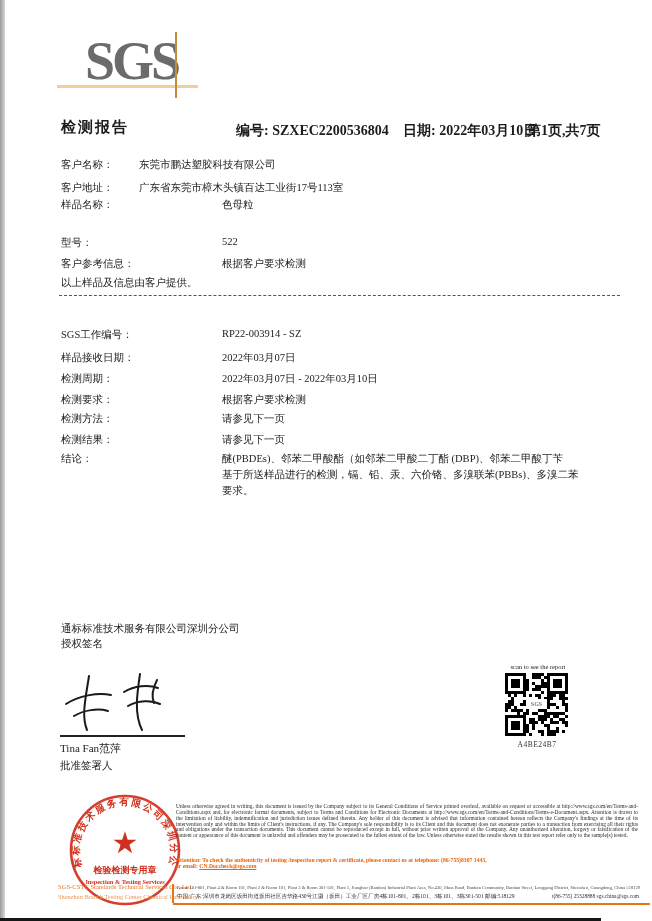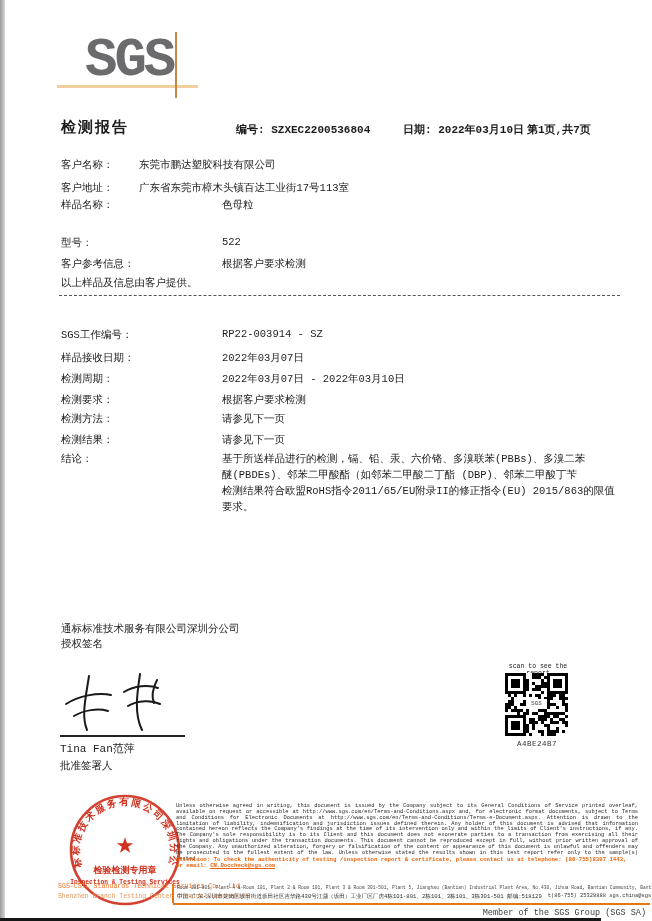--- a/index.html
+++ b/index.html
@@ -1,27 +1,27 @@
 <!DOCTYPE html>
 <html><head>
 <meta charset="utf-8">
 <style>
   html,body{margin:0;padding:0;background:#ffffff;}
   .page{position:relative;width:652px;height:921px;background:#ffffff;overflow:hidden;
-        font-family:Liberation Mono, monospace;color:#1c1c1c;}
+        font-family:Liberation Serif, serif;color:#1c1c1c;}
   .abs{position:absolute;}
   
   .edge-left{left:0;top:0;width:5px;height:921px;background:linear-gradient(90deg,#9a9a9a,#d8d8d8);}
   .edge-bottom{left:0;top:918px;width:601px;height:3px;background:#161616;}
   
   .logo{left:85px;top:34px;font-size:54px;line-height:1;font-weight:bold;color:#6b6b6e;letter-spacing:-3px;}
   .logo-underline{left:57px;top:85px;width:141px;height:3px;background:#f0cf9f;}
   .logo-vline{left:175px;top:32px;width:2px;height:66px;background:#c8893e;}
   .doc-title{left:61px;top:118px;font-size:15px;font-weight:bold;letter-spacing:2px;}
-  .meta{top:122px;font-size:11px;font-weight:bold;white-space:nowrap;}
+  .meta{top:122px;font-size:14px;font-weight:bold;white-space:nowrap;}
   .meta-no{left:236px;}
   .meta-date{left:403px;}
   .meta-page{left:527px;}
   
   .row{left:61px;font-size:10.5px;white-space:nowrap;}
   .row .val{position:absolute;white-space:nowrap;}
   .val-a{left:78px;}   
   .val-b{left:161px;}  
   .dash-sep{left:59px;top:295px;width:561px;height:0;border-top:1px dashed #555;}
   .conclusion-lines{left:222px;top:451px;font-size:10.5px;line-height:16px;white-space:nowrap;}
@@ -121,23 +121,22 @@
   <div class="abs row" style="top:412px">
     <span>检测方法：</span>
     <span class="val val-b">请参见下一页</span>
   </div>
   <div class="abs row" style="top:433px">
     <span>检测结果：</span>
     <span class="val val-b">请参见下一页</span>
   </div>
   <div class="abs row" style="top:452px">结论：</div>
   <div class="abs conclusion-lines">
+    <div>醚(PBDEs)、邻苯二甲酸酯（如邻苯二甲酸二丁酯 (DBP)、邻苯二甲酸丁苄</div>
     <div>基于所送样品进行的检测，镉、铅、汞、六价铬、多溴联苯(PBBs)、多溴二苯</div>
-    <div>醚(PBDEs)、邻苯二甲酸酯（如邻苯二甲酸二丁酯 (DBP)、邻苯二甲酸丁苄</div>
-    <div>检测结果符合欧盟RoHS指令2011/65/EU附录II的修正指令(EU) 2015/863的限值</div>
     <div>要求。</div>
   </div>
 
   <div class="abs sig-company">通标标准技术服务有限公司深圳分公司</div>
   <div class="abs sig-auth">授权签名</div>
   <svg class="abs sig-draw" width="135" height="72" viewBox="0 0 135 72">
     <g fill="none" stroke="#1a1a1a" stroke-width="2" stroke-linecap="round">
       <path d="M10,40 C22,32 42,28 55,31"></path>
       <path d="M33,12 C30,32 25,52 31,66"></path>
       <path d="M18,52 C28,46 42,44 52,47"></path>
@@ -424,16 +423,15 @@
 
   </div>
   <div class="abs addr addr-cn">
     <span>中国·广东·深圳市龙岗区坂田街道坂田社区吉华路430号江灏（坂田）工业厂区厂房4栋101-801、2栋101、3栋101、3栋301-501  邮编:518129</span>
     <span class="right">
       <span>t(86-755) 25328888</span>
       <span>sgs.china@sgs.com</span>
     </span>
   </div>
   <div class="abs footer-hline"></div>
-  <div class="abs member">Member of the SGS Group (SGS SA)</div>
 
   <div class="abs edge-bottom"></div>
 </div>
 
 </body></html>

